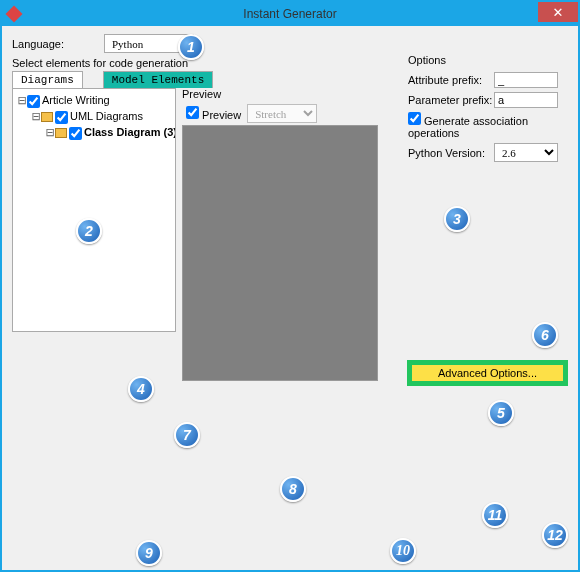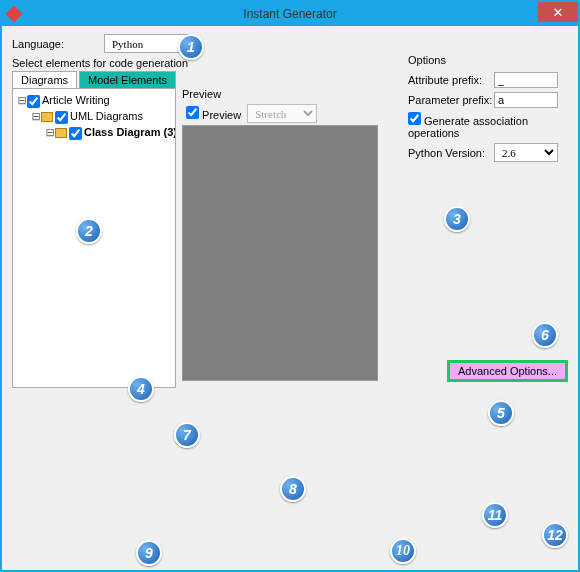--- a/index.html
+++ b/index.html
@@ -6,42 +6,42 @@
   body { width: 580px; height: 572px; font-family: Tahoma, sans-serif; font-size: 11px; background: #fff; overflow: hidden; }
   .window { width: 580px; height: 572px; border: 2px solid #1ba6e6; background: #f0f0f0; position: relative; }
   .titlebar { height: 24px; background: #1ba6e6; display: flex; align-items: center; justify-content: center; position: relative; color: #333; }
   .titlebar .icon { position: absolute; left: 6px; width: 12px; height: 12px; background: #d44; transform: rotate(45deg); }
   .titlebar .title { font-size: 12px; text-align: right; }
   .closebtn { position: absolute; right: 0; top: 0; width: 40px; height: 20px; background: #c8504f; color: #fff; display: flex; align-items: center; justify-content: center; font-size: 13px; }
   .content { position: absolute; top: 26px; left: 2px; right: 2px; bottom: 2px; padding: 6px 8px; }
   .row { display: flex; align-items: center; gap: 18px; margin-bottom: 4px; }
   select, input[type=text] { font-size: 11px; border: 1px solid #aaa; background: #fff; padding: 1px 3px; }
   select { height: 19px; font-family: Liberation Serif, serif; }
-  .tabs-row { display: flex; gap: 2px; margin-top: 2px; }
+  .tabs-row { display: flex; gap: 20px; margin-top: 2px; font-family: Liberation Mono, monospace; }
   .tab { border: 1px solid #aaa; border-bottom: none; padding: 2px 8px; background: #14b8a6; font-size: 11px; }
   .tab.active { background: #fff; }
   .main-cols { display: flex; gap: 6px; }
-  .tree-panel { width: 164px; height: 300px; border: 1px solid #aaa; background: #fff; padding: 3px 2px; overflow: hidden; }
+  .tree-panel { width: 164px; height: 244px; border: 1px solid #aaa; background: #fff; padding: 3px 2px; overflow: hidden; }
   .tree ul { list-style: none; padding-left: 14px; }
   .tree > ul { padding-left: 2px; }
   .tree li { white-space: nowrap; line-height: 16px; }
   .tree input[type=checkbox] { vertical-align: middle; margin-right: 2px; }
   .fold { display: inline-block; width: 10px; text-align: center; color: #666; }
   .ficon { display: inline-block; width: 12px; height: 10px; background: #f5c04a; border: 1px solid #b08020; vertical-align: middle; margin-right: 2px; }
   .preview-panel { width: 210px; }
   .grp-title { font-size: 11px; margin-bottom: 2px; }
   .preview-ctrl { display: flex; align-items: center; gap: 6px; padding: 2px 4px; }
   .preview-img { width: 196px; height: 256px; background: #808080; border: 1px solid #999; }
   .options { position: absolute; right: 8px; top: 26px; width: 160px; }
   .options .lbl { display: inline-block; width: 86px; }
   .options .srow { margin-bottom: 4px; display: flex; align-items: center; }
   .options .srow input[type=text] { width: 64px; }
   .options .srow select { width: 64px; }
   .fieldset-lbl { position: relative; border: 1px solid #ccc; padding: 8px 6px 6px; margin-top: 4px; }
-  button { font-size: 11px; border: 3px solid #22c55e; background: #f0abfc; padding: 2px 8px; }
+  button { font-size: 11px; border: 5px solid #22c55e; background: #fde047; padding: 2px 26px; }
   .adv-btn { position: absolute; right: 8px; top: 332px; }
   .badge { position: absolute; width: 26px; height: 26px; border-radius: 50%; background: radial-gradient(circle at 30% 30%, #6fb3f0, #1a5fb4); border: 2px solid #fff; box-shadow: 0 1px 2px rgba(0,0,0,0.4); color: #fff; font-weight: bold; font-size: 14px; display: flex; align-items: center; justify-content: center; pointer-events: none; font-style: italic; }
 </style>
 </head>
 <body>
 
 <div class="window">
   <div class="titlebar">
     <div class="icon"></div>
     <div class="title">Instant Generator</div>

